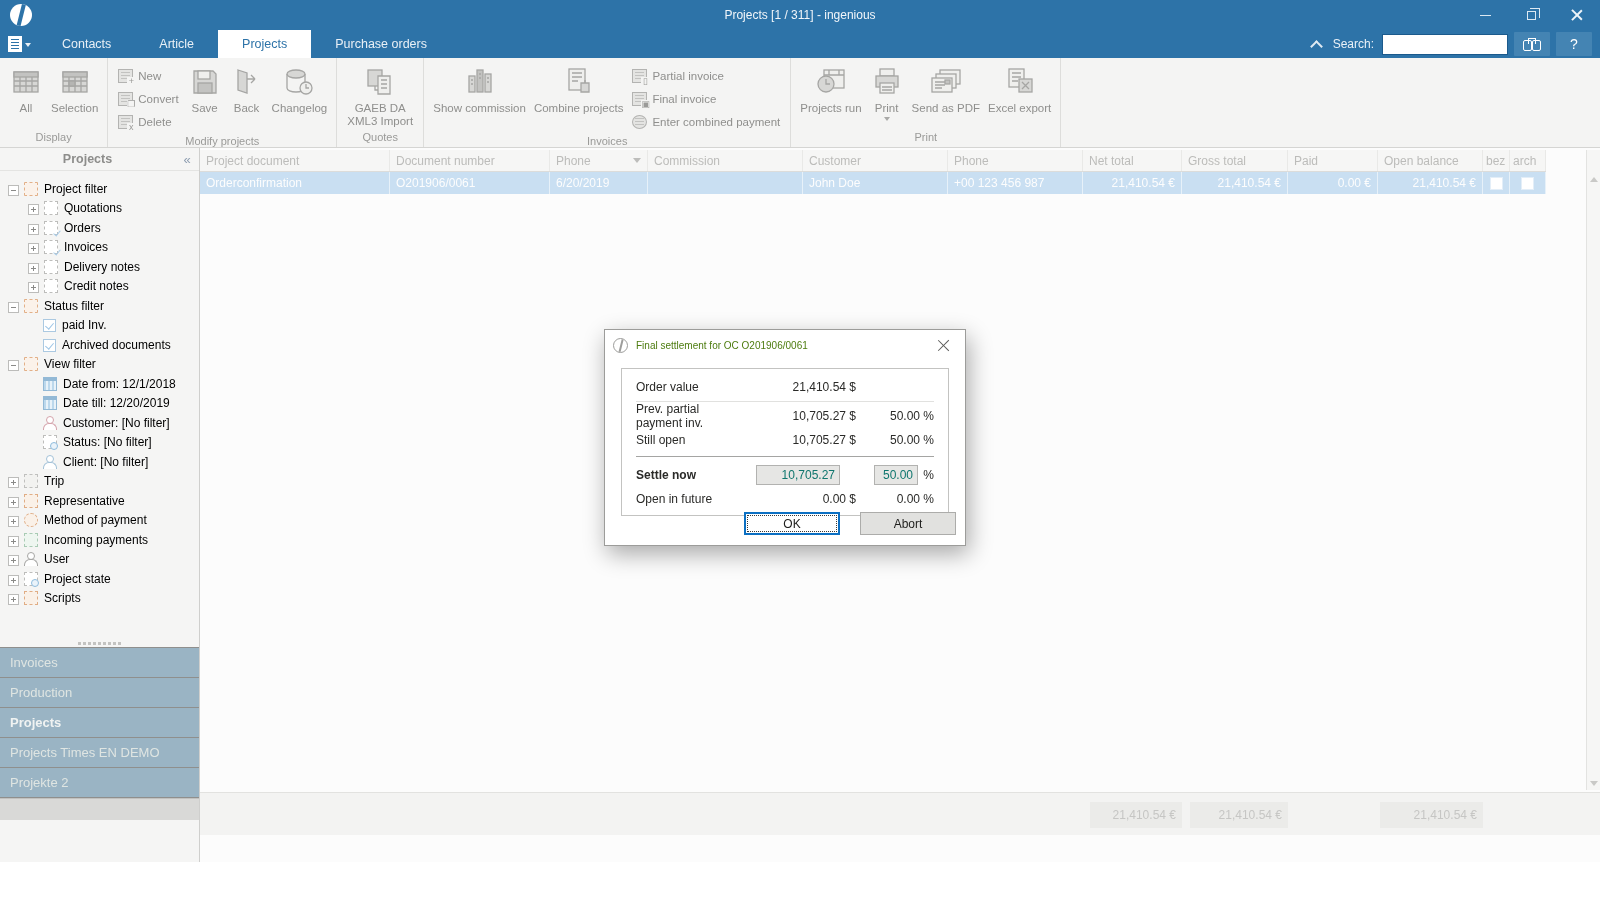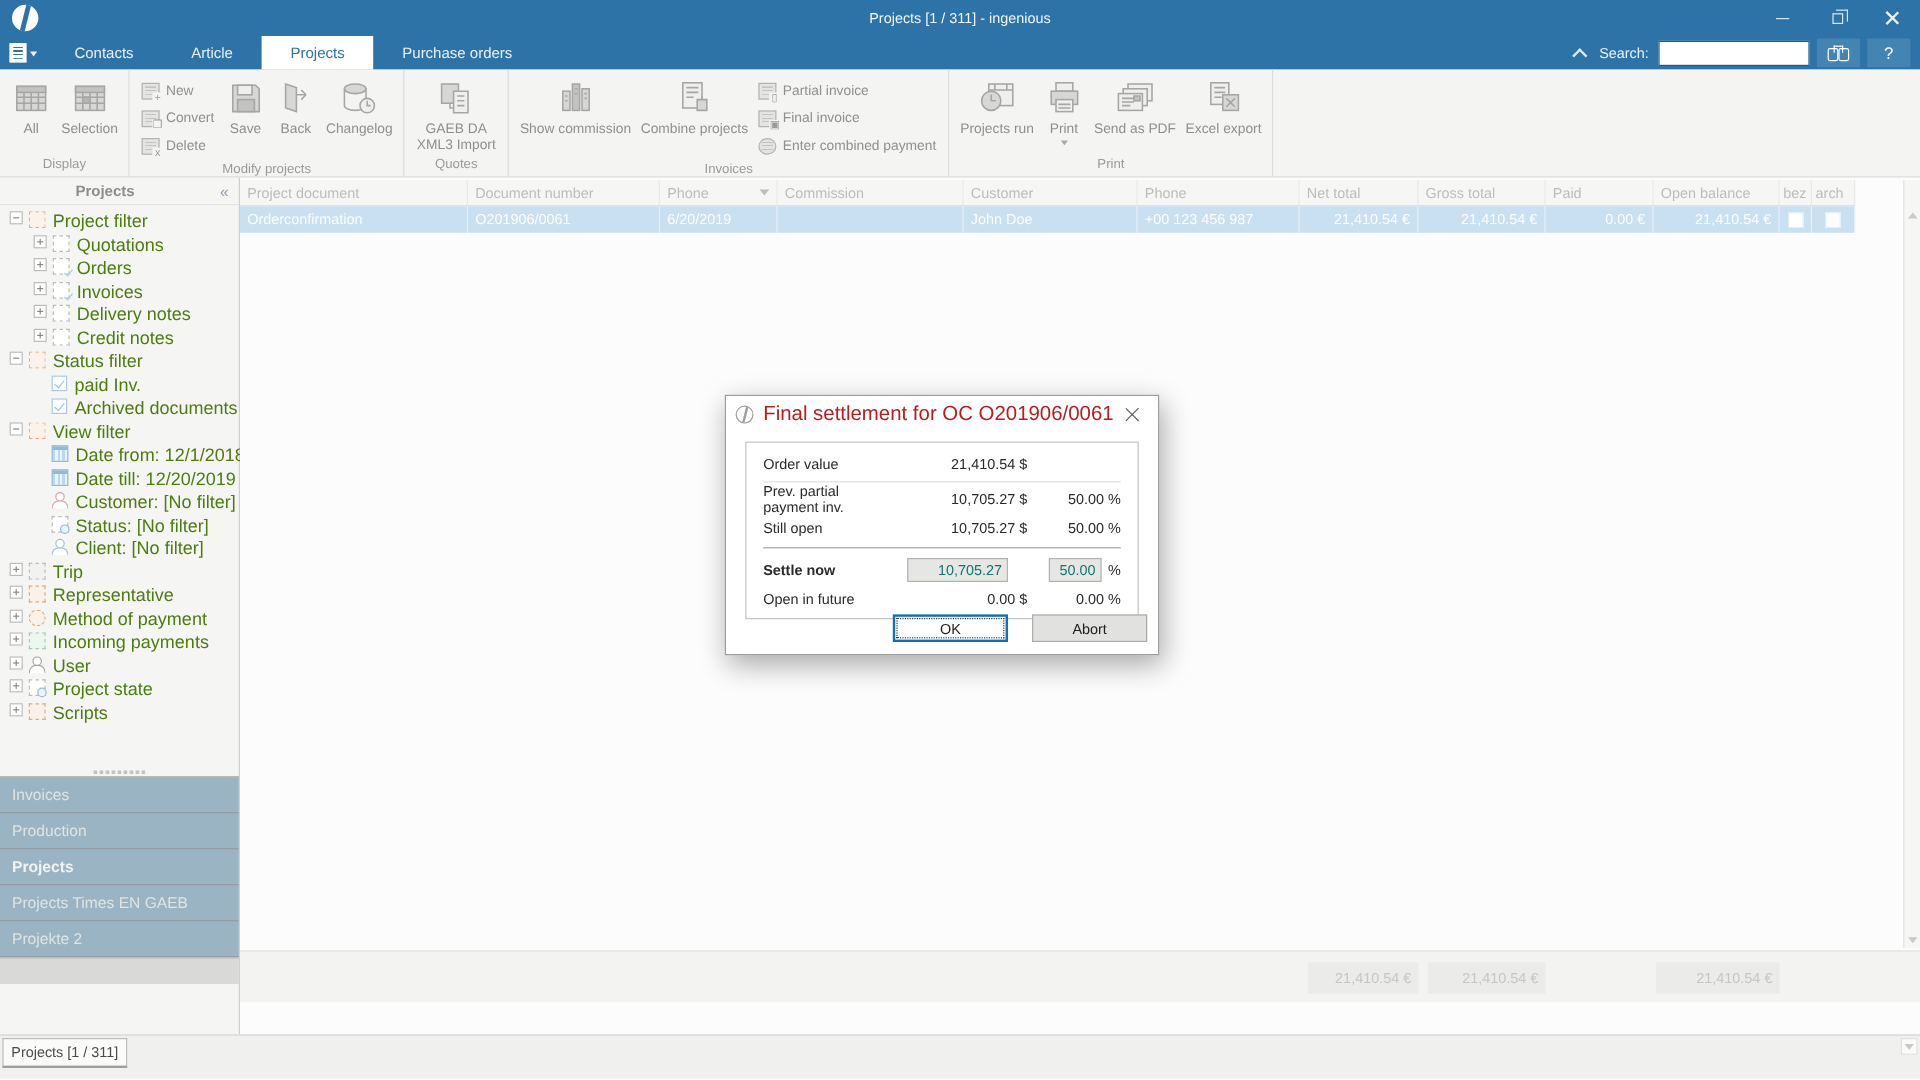--- a/index.html
+++ b/index.html
@@ -58,21 +58,21 @@
   svg.ric-svg{stroke:#a6a6a4;fill:#d7d7d5;stroke-width:1.3}
 
   
   .main{position:absolute;left:0;top:148px;width:1600px;height:714px}
   .sidebar{position:absolute;left:0;top:0;width:200px;height:714px;background:#f5f5f4;border-right:1px solid #cfcfcd}
   .sb-header{height:23px;display:flex;align-items:center;border-bottom:1px solid #e4e4e2}
   .sb-title{flex:1;text-align:center;font-weight:bold;color:#8d8d8b;font-size:12.5px}
   .sb-collapse{width:24px;color:#8d9db0;font-size:13px;text-align:center}
   .sb-collapse::before{content:"\00AB"}
   .tree{padding-top:5px}
-  .titem{display:flex;align-items:flex-start;height:19.5px;padding-left:8px;color:#4d7c0f;font-size:15px;white-space:nowrap}
+  .titem{display:flex;align-items:flex-end;height:19.5px;padding-left:8px;color:#000000;font-size:12px;white-space:nowrap}
   .titem.lvl1{padding-left:28px}
   .titem.lvl1.nochild{padding-left:43px}
   .exp{width:11px;height:11px;border:1px solid #bcbcba;background:#fff;position:relative;flex:none;margin-right:5px}
   .exp::before{content:"";position:absolute;left:2px;right:2px;top:4px;height:1px;background:#8a8a88}
   .exp.plus::after{content:"";position:absolute;top:2px;bottom:2px;left:4px;width:1px;background:#8a8a88}
   .ticon{width:14px;height:14px;flex:none;margin-right:6px;position:relative}
   .i-folder{border:1px dashed #e2b088;background:#fbf2ea;border-radius:1px}
   .i-doc{border:1px dashed #bdbdbb;background:#fff}
   .i-doc.tick::after{content:"";position:absolute;right:-2px;bottom:-2px;width:3px;height:6px;border-right:1.5px solid #a9cce8;border-bottom:1.5px solid #a9cce8;transform:rotate(40deg)}
   .i-doc.info::after{content:"";position:absolute;right:-2px;bottom:-2px;width:6px;height:6px;border:1px solid #8fbcdd;border-radius:50%;background:#eaf3fa}
@@ -120,21 +120,21 @@
   
   .statusbar{position:absolute;left:0;top:862px;width:1600px;height:38px;background:#f0f0ef;border-top:1px solid #d5d5d3}
   .stab{position:absolute;left:2px;top:2px;width:104px;height:25px;background:#fbfbfa;border:1px solid #bdbdbb;border-bottom:2px solid #9f9f9d;display:flex;align-items:center;justify-content:center;color:#4b4b49;font-size:12px}
   .sdrop{position:absolute;right:2px;top:2px;width:14px;height:14px;background:#fafaf9;border:1px solid #e0e0de;display:flex;align-items:center;justify-content:center}
 
   
   .dialog{position:absolute;left:604px;top:329px;width:362px;height:217px;background:#fff;border:1px solid #9c9c9a;box-shadow:3px 8px 22px rgba(0,0,0,.33)}
   .dtitle{height:30px;display:flex;align-items:center;padding:0 8px}
   .dlogo{width:15px;height:15px;border:1.4px solid #9d9d9b;border-radius:50%;position:relative;margin-right:8px;overflow:hidden}
   .dlogo::after{content:"";position:absolute;left:5.5px;top:-2px;width:1.5px;height:18px;background:#9d9d9b;transform:rotate(14deg)}
-  .dtitle-text{flex:1;color:#b91c1c;font-size:17px;white-space:nowrap}
+  .dtitle-text{flex:1;color:#4d7c0f;font-size:10px;white-space:nowrap}
   .dclose{width:28px;height:22px;position:relative}
   .dclose::before,.dclose::after{content:"";position:absolute;left:14px;top:4px;width:1.2px;height:15px;background:#5a5a58}
   .dclose::before{transform:rotate(45deg)}.dclose::after{transform:rotate(-45deg)}
   .dbox{position:absolute;left:16px;right:16px;top:38px;height:148px;border:1px solid #c3c3c1;padding:6px 14px;background:#fff}
   .drow{height:24px;display:flex;align-items:center;color:#2a2a28;font-size:12px}
   .dlabel{flex:1}
   .dval{width:120px;text-align:right}
   .dpct{width:78px;text-align:right}
   .dsep{height:1px;background:#e1e1df;margin:2px 0}
   .dsep.dark{background:#a5a5a3;margin:4px 0 6px}
@@ -513,21 +513,21 @@
           <i></i>
           <i></i>
           <i></i>
           <i></i>
           <i></i>
         </div>
       <div class="panels">
         <div class="panel">Invoices</div>
         <div class="panel">Production</div>
         <div class="panel active">Projects</div>
-        <div class="panel">Projects Times EN GAEB</div>
+        <div class="panel">Projects Times EN DEMO</div>
         <div class="panel">Projekte 2</div>
       </div>
       <div class="sb-foot"></div>
     </div>
 
     <div class="grid">
       <div class="gheader">
         <div class="gh" style="width:190px">Project document</div>
         <div class="gh" style="width:160px">Document number</div>
         <div class="gh" style="width:98px">
@@ -571,26 +571,20 @@
           </div>
       </div>
       <div class="gsummary">
         <div class="sumbox" style="left:890px;width:92px">21,410.54 €</div>
         <div class="sumbox" style="left:990px;width:98px">21,410.54 €</div>
         <div class="sumbox" style="left:1180px;width:103px">21,410.54 €</div>
       </div>
     </div>
   </div>
 
-  <div class="statusbar">
-    <div class="stab">Projects [1 / 311]</div>
-    <span class="sdrop">
-        <span class="tri-dn"></span>
-      </span>
-  </div>
 
   <div class="dialog">
     <div class="dtitle">
       <span class="dlogo"></span>
       <span class="dtitle-text">Final settlement for OC O201906/0061</span>
       <span class="dclose"></span>
     </div>
     <div class="dbox">
       <div class="drow">
         <span class="dlabel">Order value</span>

